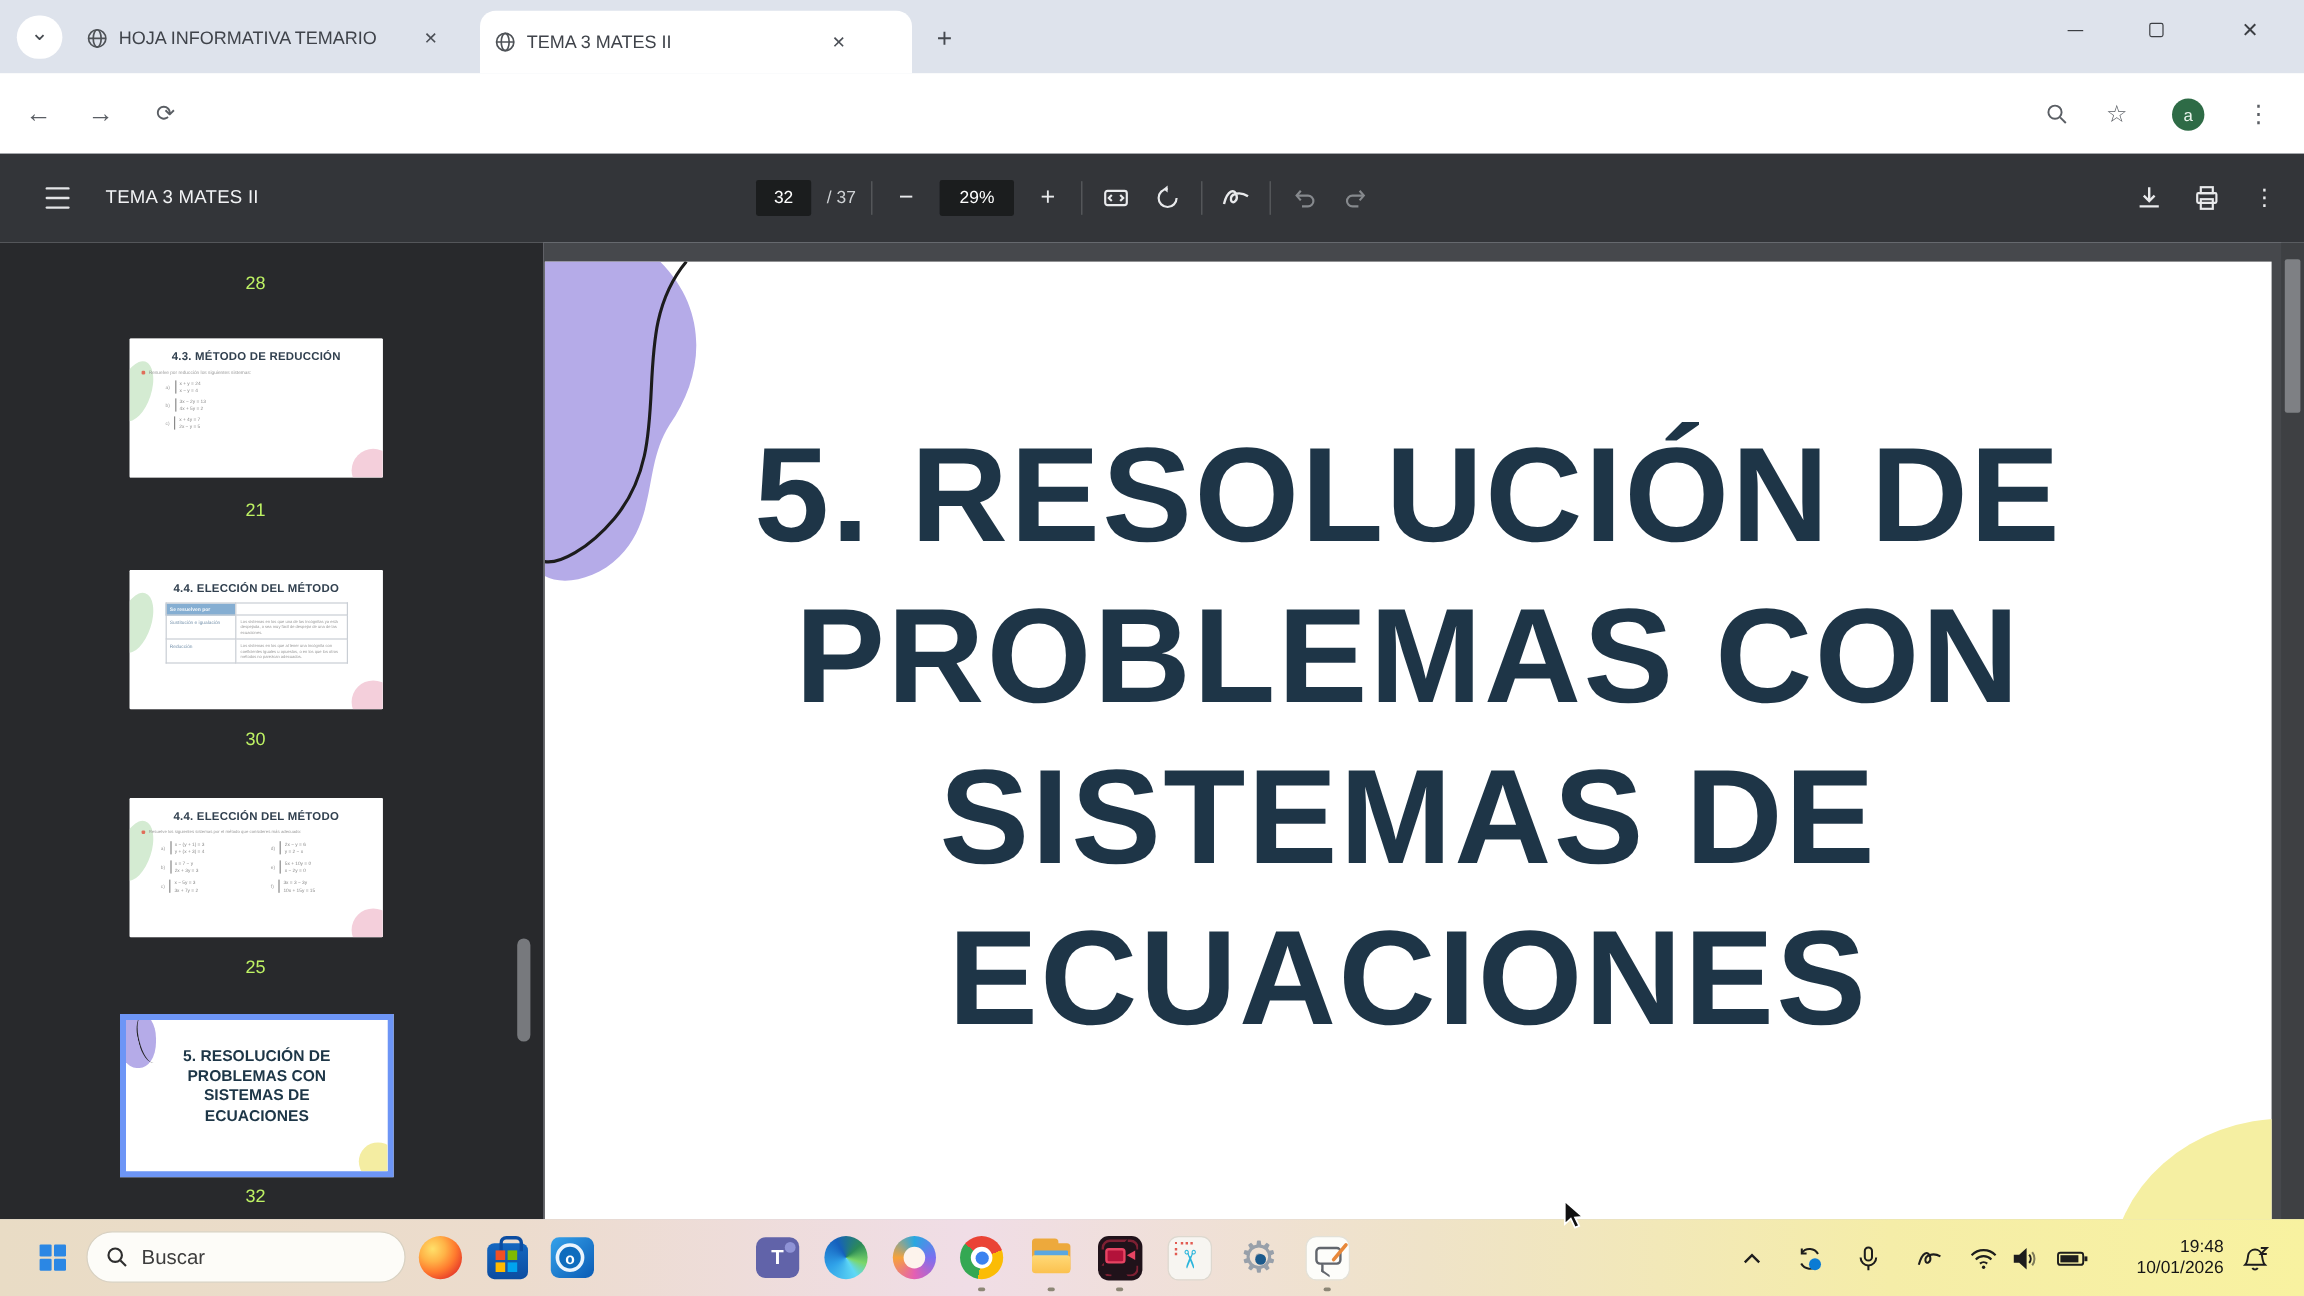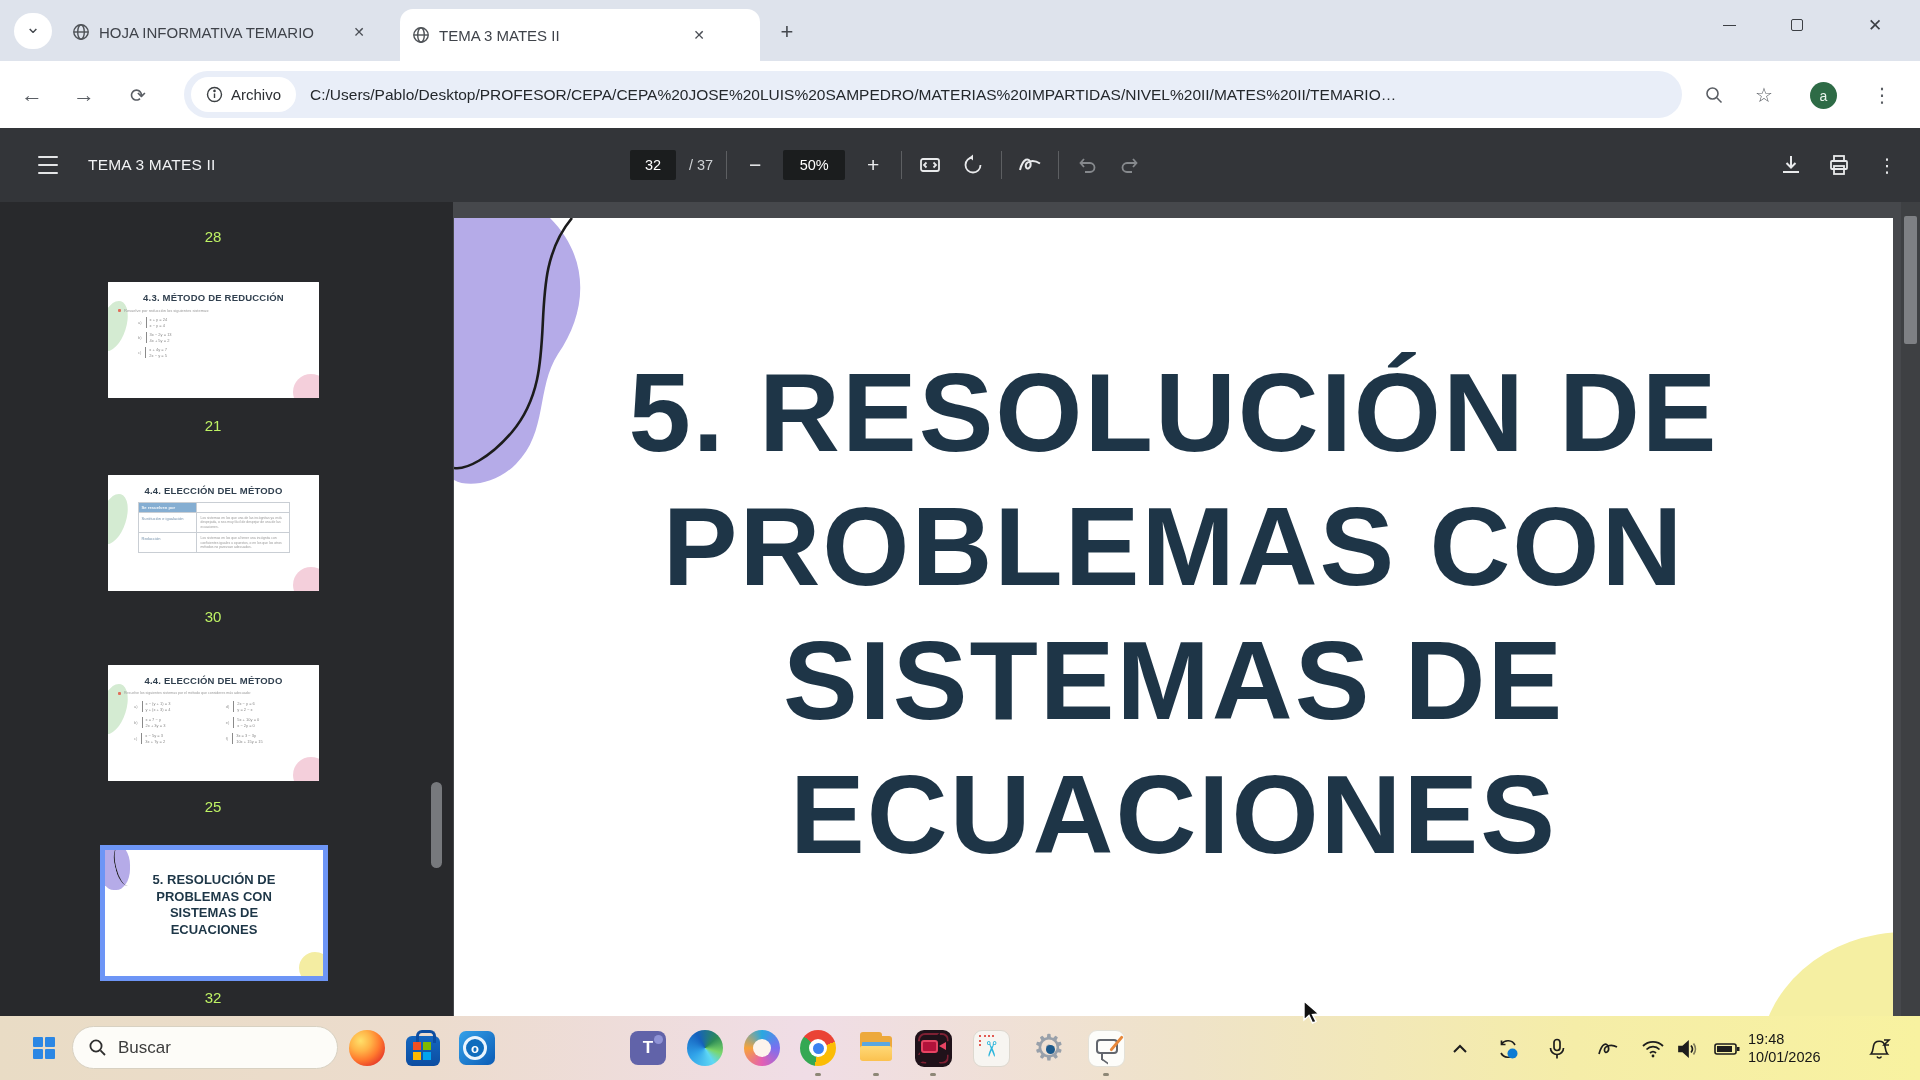--- a/index.html
+++ b/index.html
@@ -122,21 +122,21 @@
   .ic-snip .dots { position:absolute; left:5px; top:4px; width:15px; height:11px; border-top:2.4px dotted #e25b52; border-left:2.4px dotted #e25b52; }
   .ic-snip .sc { position:absolute; left:8px; top:6px; font-size:21px; color:#2ab5dc; transform:rotate(90deg); }
   .ic-gear { position:relative; font-size:36px; color:#98a0aa; line-height:36px; }
   .ic-gear::after { content:""; position:absolute; left:13px; top:15px; width:9px; height:9px; border-radius:5px; background:#1c5a8c; }
   .ic-fb { position:relative; width:37px; height:37px; border-radius:9px; background:#fdfdfa; border:1px solid #e3e1d8; }
   .ic-fb .bub { position:absolute; left:7px; top:8px; width:22px; height:15px; border:2.2px solid #62666d; border-radius:4px; }
   .ic-fb .tail { position:absolute; left:12px; top:24px; width:7px; height:7px; border-left:2.2px solid #62666d; border-bottom:2.2px solid #62666d; transform:skewY(35deg); }
   .ic-fb .pen { position:absolute; right:6px; top:3px; width:3px; height:19px; background:#e8883a; border-radius:2px; transform:rotate(40deg); }
 
   .tray { position:absolute; top:20px; width:26px; height:26px; display:flex; align-items:center; justify-content:center; color:#1d1d1d; }
-  #clock { position:absolute; left:1748px; top:14px; width:105px; text-align:left; font-size:14.5px; color:#161616; line-height:18px; }
+  #clock { position:absolute; left:1748px; top:14px; width:105px; text-align:right; font-size:14.5px; color:#161616; line-height:18px; }
 
   #cursor { position:absolute; left:1300px; top:1000px; }
 </style>
 </head>
 <body>
 
 <div id="stage">
 
   <div id="tabstrip">
     <div class="tabsearch">
@@ -172,31 +172,20 @@
         <i></i>
       </div>
     <div class="wbtn" id="w-close">✕</div>
   </div>
 
   <div id="navbar">
     <div class="navic" id="nav-back">←</div>
     <div class="navic" id="nav-fwd">→</div>
     <div class="navic" id="nav-reload">⟳</div>
 
-    <div id="omnibox">
-      <div id="sitechip">
-        <svg width="17" height="17" viewBox="0 0 17 17" fill="none" stroke="#3c4043" stroke-width="1.4">
-            <circle cx="8.5" cy="8.5" r="7"></circle>
-            <line x1="8.5" y1="7.5" x2="8.5" y2="12"></line>
-            <circle cx="8.5" cy="4.9" r="0.6" fill="#3c4043"></circle>
-          </svg>
-        <span>Archivo</span>
-      </div>
-      <div id="urltext">C:/Users/Pablo/Desktop/PROFESOR/CEPA/CEPA%20JOSE%20LUIS%20SAMPEDRO/MATERIAS%20IMPARTIDAS/NIVEL%20II/MATES%20II/TEMARIO…</div>
-    </div>
 
     <div class="navic" id="nav-zoomglass">
       <svg width="20" height="20" viewBox="0 0 20 20" fill="none" stroke="#5a5e64" stroke-width="1.6">
           <circle cx="8.5" cy="8.5" r="5.5"></circle>
           <line x1="12.8" y1="12.8" x2="17.5" y2="17.5"></line>
         </svg>
     </div>
     <div class="navic" id="nav-star">☆</div>
     <div id="avatar">a</div>
     <div class="navic" id="nav-kebab">⋮</div>
@@ -208,21 +197,21 @@
         <i></i>
         <i></i>
       </div>
     <div id="pdftitle">TEMA 3 MATES II</div>
 
     <div id="pdfcenter">
       <div class="pbox" id="pagebox">32</div>
       <span class="ptext">/ 37</span>
       <div class="psep"></div>
       <div class="pic">−</div>
-      <div class="pbox" id="zoombox">50%</div>
+      <div class="pbox" id="zoombox">29%</div>
       <div class="pic">+</div>
       <div class="psep"></div>
       <div class="pic">
         <svg width="24" height="24" viewBox="0 0 24 24" fill="none" stroke="#e9eaec" stroke-width="1.8">
             <rect x="3" y="6" width="18" height="12" rx="2"></rect>
             <path d="M8.5 9.5 L6 12 L8.5 14.5"></path>
             <path d="M15.5 9.5 L18 12 L15.5 14.5"></path>
           </svg>
       </div>
       <div class="pic">

